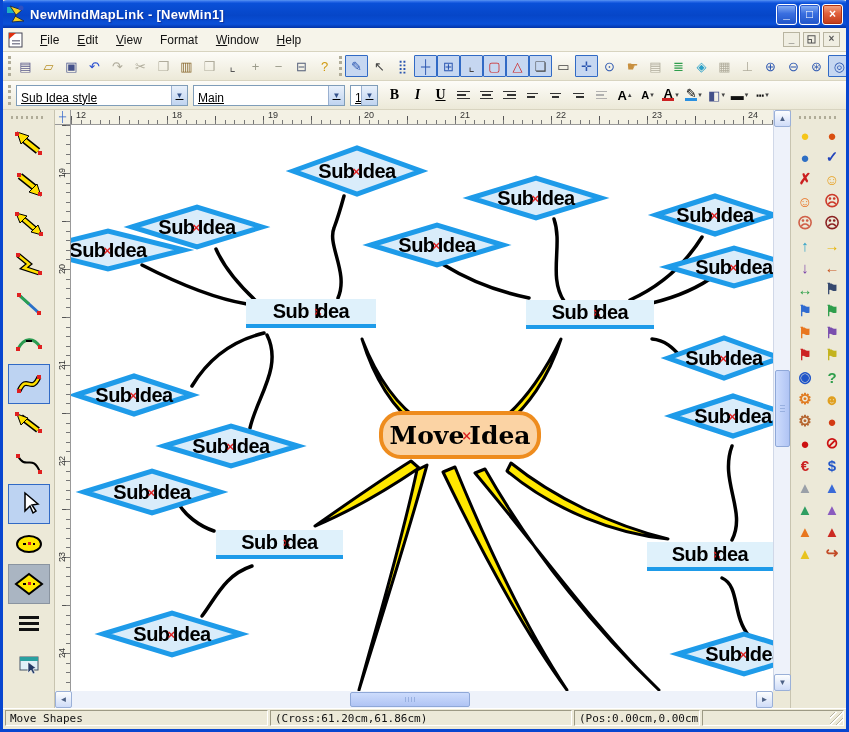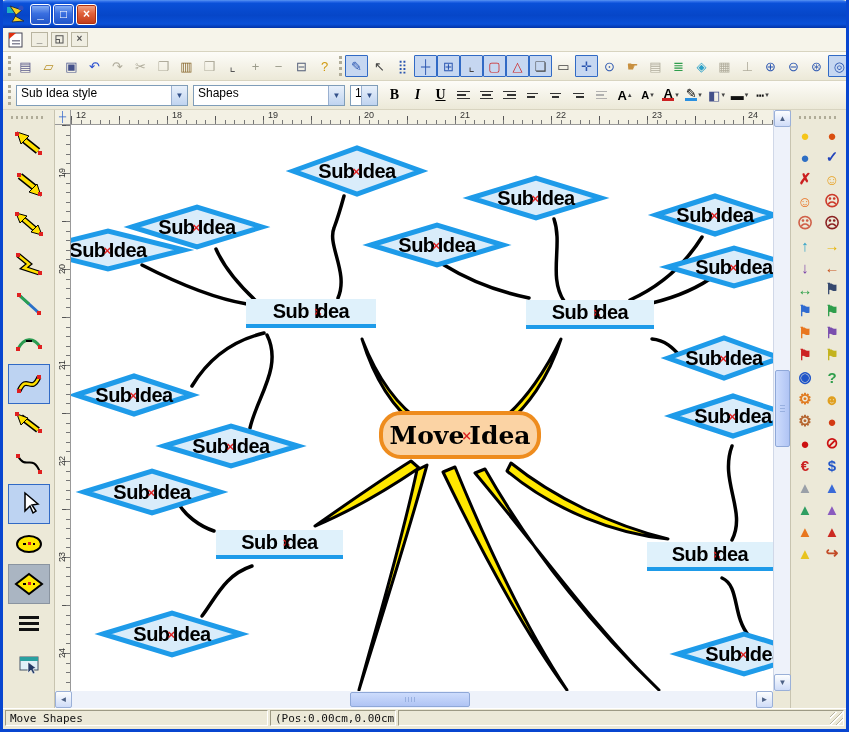--- a/index.html
+++ b/index.html
@@ -25,21 +25,21 @@
   
   .toolbar{display:flex;align-items:center;background:linear-gradient(180deg,#fdfcf8,#ece9d8);border-bottom:1px solid #d8d4c0;padding:0 2px;}
   .row1{height:29px;}
   .row2{height:29px;}
   .grip{width:5px;height:20px;margin:0 3px;border-left:3px dotted #b0ac98;}
   .tbgroup{display:flex;align-items:center;}
   .tb{width:23px;height:22px;display:flex;align-items:center;justify-content:center;font-size:13px;border:1px solid transparent;border-radius:1px;cursor:default;flex:none;}
   .tb b{font-weight:normal;}
   .tb.pressed{border:1px solid #316ac5;background:#c6d7f1;}
   .tb.disabled{opacity:.9;}
-  .combo{height:21px;background:#fff;border:1px solid #7f9db9;display:flex;align-items:flex-start;font-size:12px;margin-right:5px;}
+  .combo{height:21px;background:#fff;border:1px solid #7f9db9;display:flex;align-items:flex-end;font-size:12px;margin-right:5px;text-decoration:underline;}
   .combo .cv{flex:1;padding:0 4px;white-space:nowrap;overflow:hidden;}
   .combo .ca{width:16px;height:100%;background:linear-gradient(180deg,#e8f0fb,#c0d4f0);border-left:1px solid #9ab0d0;color:#33518a;font-size:8px;display:flex;align-items:center;justify-content:center;}
   .fmt-b{font-weight:bold;font-family:"Liberation Serif",serif;font-size:14px;}
   .fmt-i{font-style:italic;font-weight:bold;font-family:"Liberation Serif",serif;font-size:14px;}
   .fmt-u{text-decoration:underline;font-weight:bold;font-family:"Liberation Serif",serif;font-size:14px;}
   .bars{display:flex;flex-direction:column;gap:2px;width:13px;}
   .bars i{height:1.5px;background:#333;display:block;}
   .bars.al i:nth-child(2){width:70%;} .bars.al i:nth-child(1),.bars.al i:nth-child(3){width:100%;}
   .bars.ac i{margin:0 auto;} .bars.ac i:nth-child(2){width:70%;} .bars.ac i:nth-child(1),.bars.ac i:nth-child(3){width:100%;}
   .bars.ar i{margin-left:auto;} .bars.ar i:nth-child(2){width:70%;} .bars.ar i:nth-child(1),.bars.ar i:nth-child(3){width:100%;}
@@ -104,36 +104,46 @@
 <div class="window">
 
   <div class="titlebar">
     <span class="app-icon">
       <svg width="20" height="20" viewBox="0 0 20 20">
           <rect x="1" y="3" width="8" height="6" fill="#20b0c0"></rect>
           <polygon points="4,2 16,6 9,12 18,17 6,18 10,11" fill="#f5d020" stroke="#203050" stroke-width="1"></polygon>
           <circle cx="15" cy="4" r="2.5" fill="#3050c0"></circle>
         </svg>
     </span>
+    <span class="title">NewMindMapLink - [NewMin1]</span>
     <span class="cap-btns">
       <span class="cap-btn">_</span>
       <span class="cap-btn">□</span>
       <span class="cap-btn cap-close">×</span>
     </span>
   </div>
 
   <div class="menubar">
     <span class="doc-icon">
       <svg width="18" height="18" viewBox="0 0 18 18">
           <rect x="2" y="2" width="13" height="14" fill="#fff" stroke="#445" stroke-width="1"></rect>
           <polygon points="2,2 9,2 2,8" fill="#e03010"></polygon>
           <rect x="5" y="9" width="8" height="1.5" fill="#889"></rect>
           <rect x="5" y="12" width="8" height="1.5" fill="#889"></rect>
         </svg>
     </span>
+    <div class="menus">
+
+    <span class="menu-item"><u>F</u><span>ile</span></span>
+        <span class="menu-item"><u>E</u><span>dit</span></span>
+        <span class="menu-item"><u>V</u><span>iew</span></span>
+        <span class="menu-item"><u></u><span>Format</span></span>
+        <span class="menu-item"><u>W</u><span>indow</span></span>
+        <span class="menu-item"><u>H</u><span>elp</span></span>
+      </div>
     <span class="mdi">
       <span>_</span>
       <span>◱</span>
       <span>×</span>
     </span>
   </div>
 
   <div class="toolbar row1">
     <span class="grip"></span>
     <div class="tbgroup">
@@ -253,21 +263,21 @@
       </div>
   </div>
 
   <div class="toolbar row2">
     <span class="grip"></span>
     <span class="combo" style="width:172px">
       <span class="cv">Sub Idea style</span>
         <span class="ca">▼</span>
     </span>
     <span class="combo" style="width:152px">
-      <span class="cv">Shapes</span>
+      <span class="cv">Main</span>
         <span class="ca">▼</span>
     </span>
     <span class="combo" style="width:28px">
       <span class="cv">16</span>
         <span class="ca">▼</span>
     </span>
     <span class="tb">
         <span class="fmt-b">B</span>
       </span>
     <span class="tb">
@@ -744,19 +754,20 @@
           </span>
           <span class="pic">
             <b style="color: rgb(194, 74, 38);">↪</b>
           </span>
         </div>
     </div>
   </div>
 
   <div class="statusbar">
     <span class="panel p-mode">Move Shapes</span>
+    <span class="panel p-cross">(Cross:61.20cm,61.86cm)</span>
     <span class="panel p-pos">(Pos:0.00cm,0.00cm)</span>
     <span class="panel p-fill">
         <span class="rgrip"></span>
       </span>
   </div>
 
 </div>
 
 </body></html>

